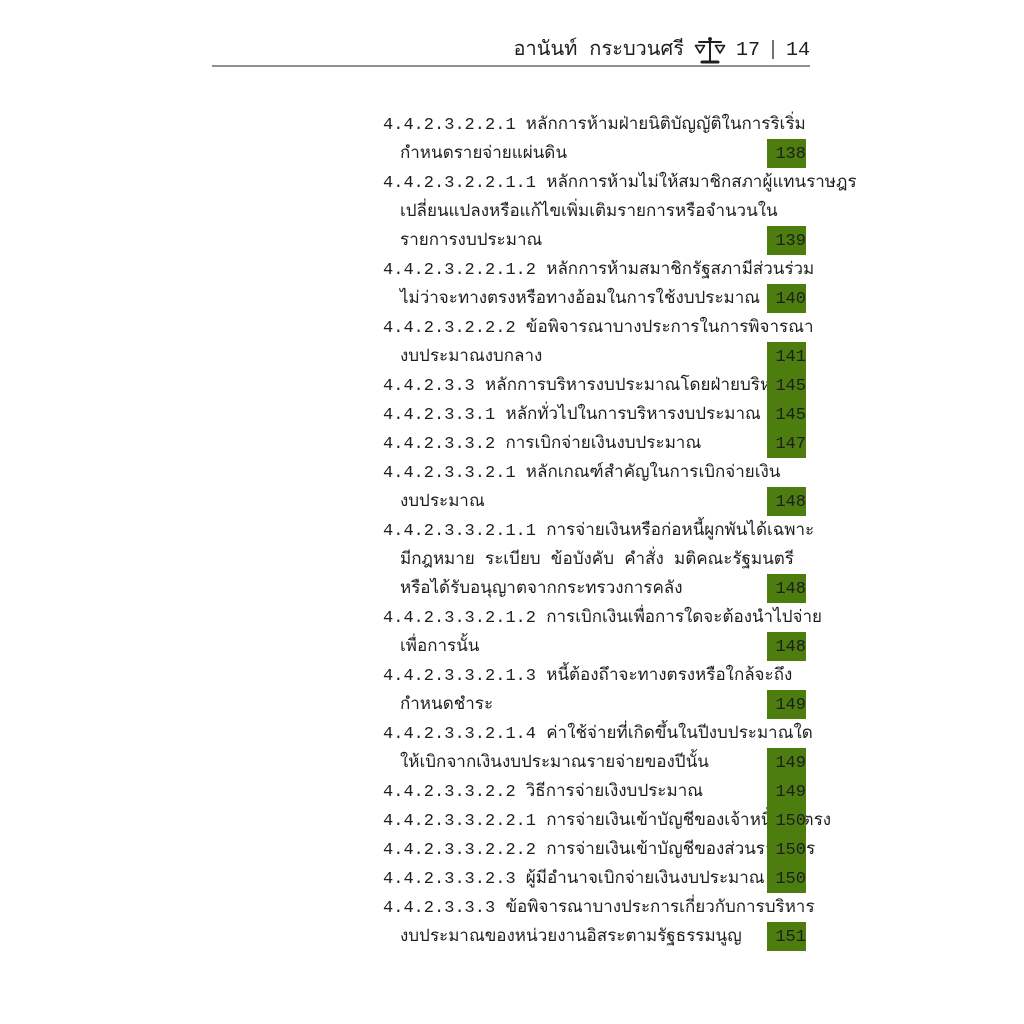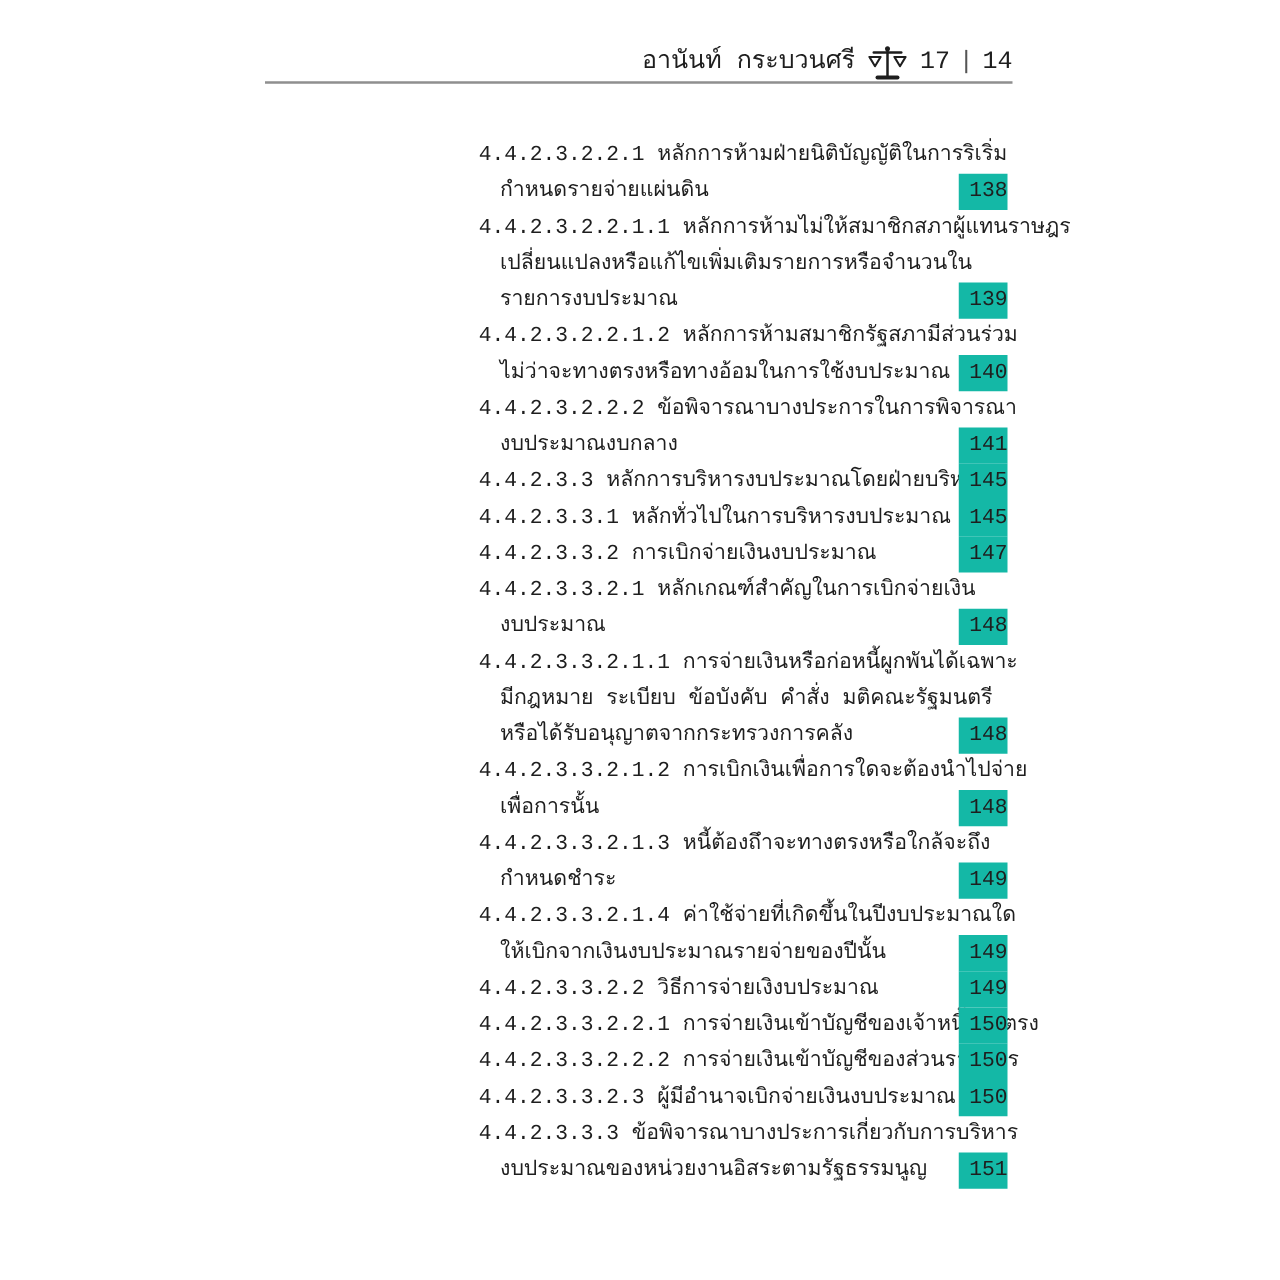--- a/index.html
+++ b/index.html
@@ -60,21 +60,21 @@
     position: relative;
     height: 29px;
     line-height: 29px;
     white-space: nowrap;
   }
   .line.cont { padding-left: 17px; }
   .pg {
     position: absolute;
     right: 0;
     top: 0;
-    background: #14b8a6;
+    background: #4d7c0f;
     padding-left: 8px;
   }
 </style>
 </head>
 <body>
 
 <div class="page">
 
   <div class="header">
     <span class="author">อานันท์ กระบวนศรี</span>

